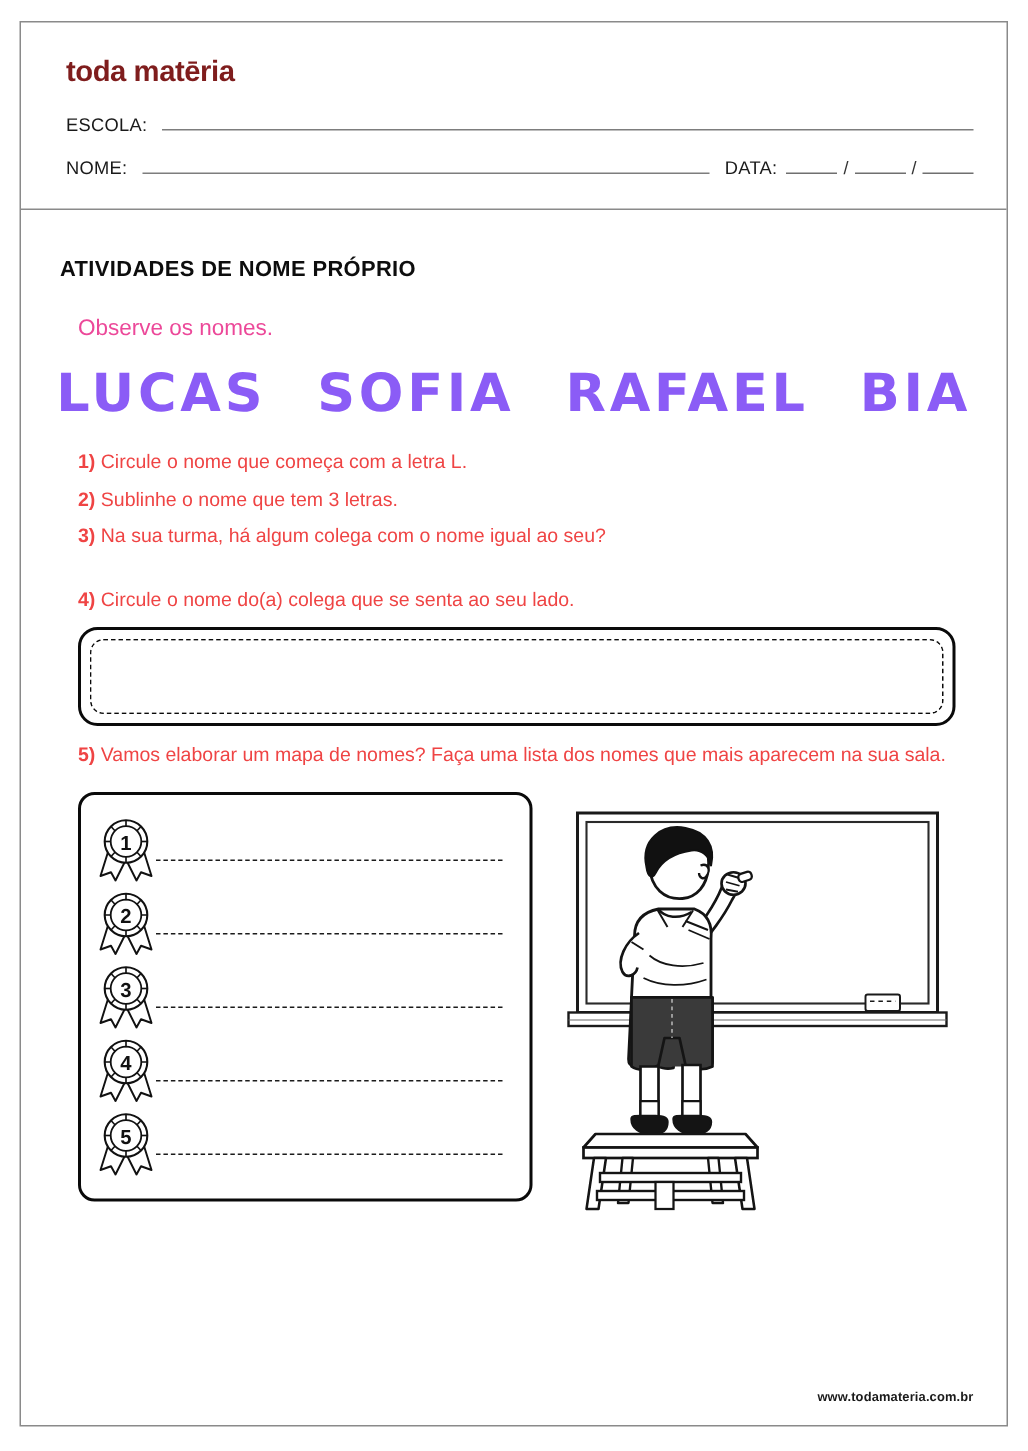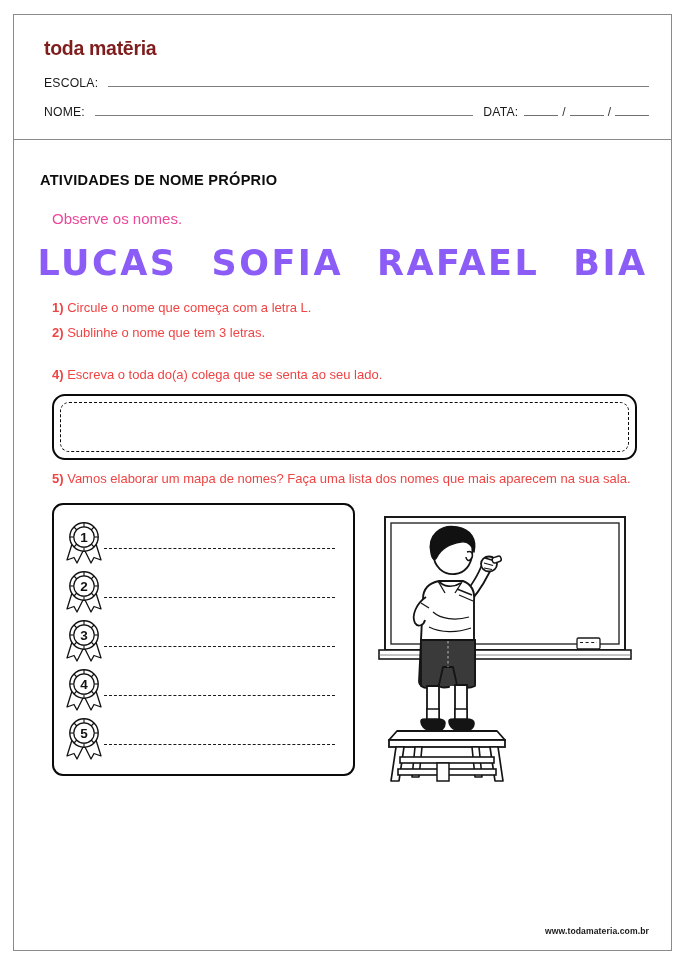--- a/index.html
+++ b/index.html
@@ -238,27 +238,31 @@
     <div class="q">
       <span class="num">1)</span>
       <span>Circule o nome que começa com a letra L.</span>
     </div>
 
     <div class="q">
       <span class="num">2)</span>
       <span>Sublinhe o nome que tem 3 letras.</span>
     </div>
 
+    <div class="q">
+      <span class="num">3)</span>
+      <span>Na sua turma, há algum colega com o nome igual ao seu?</span>
+    </div>
 
 
     <div class="spacer-14"></div>
 
     <div class="q">
       <span class="num">4)</span>
-      <span>Escreva o toda do(a) colega que se senta ao seu lado.</span>
+      <span>Circule o nome do(a) colega que se senta ao seu lado.</span>
     </div>
 
     <div class="answer-box">
       <div class="answer-box-inner"></div>
     </div>
 
     <div class="spacer-8"></div>
 
     <div class="q wide">
       <span class="num">5)</span>

